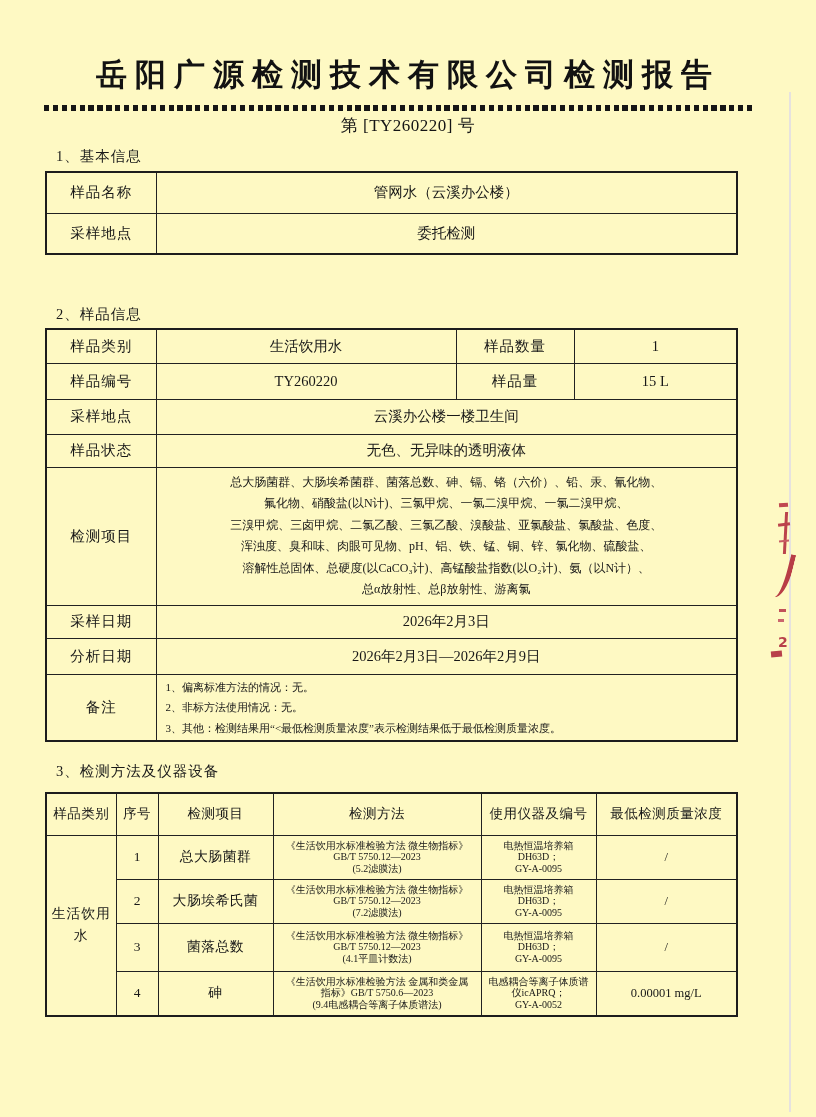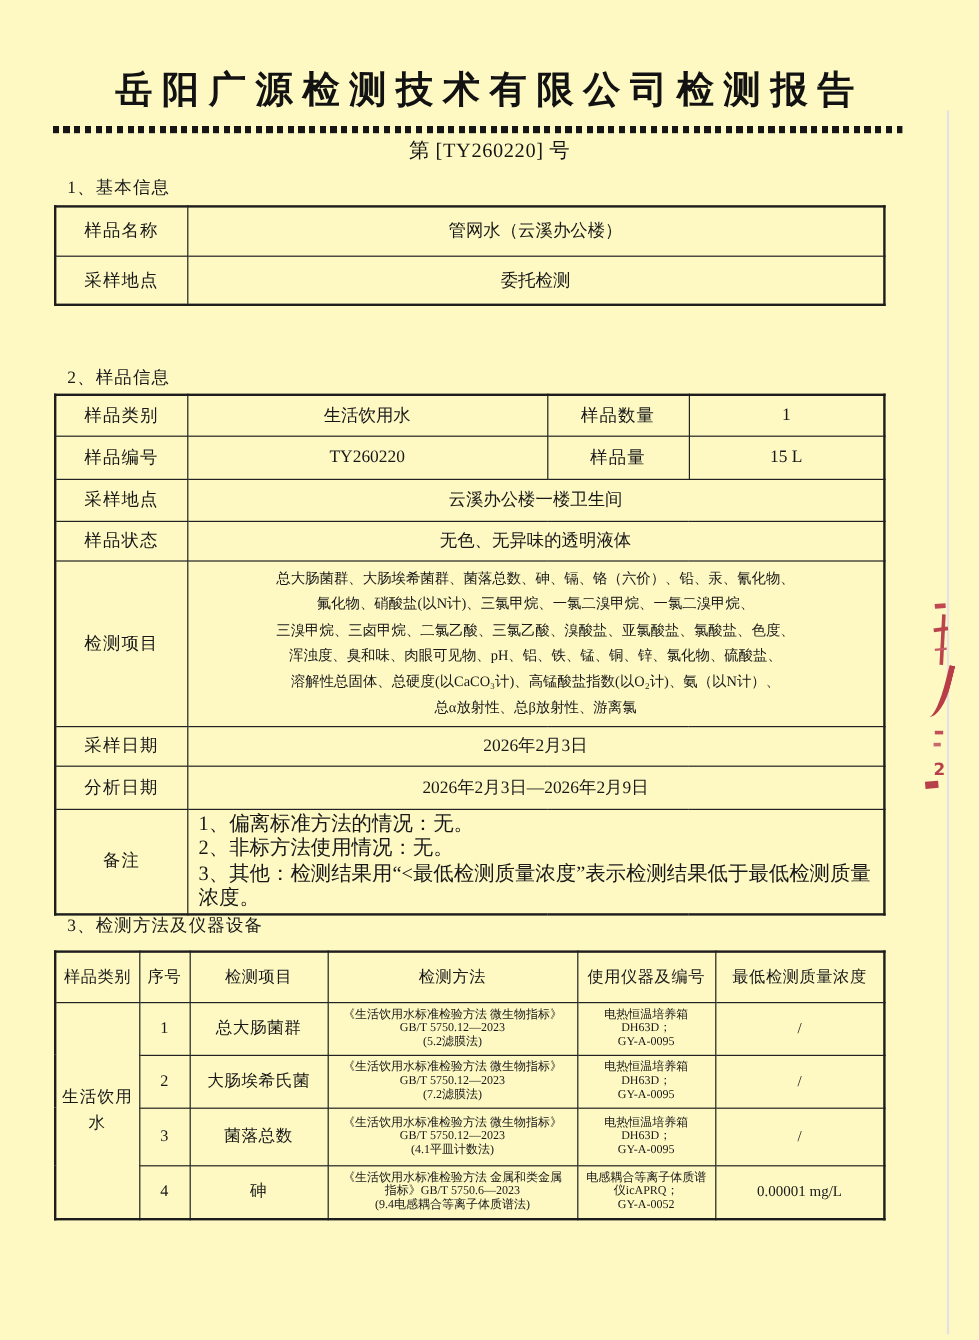--- a/index.html
+++ b/index.html
@@ -56,21 +56,21 @@
     border:1.6px solid #222;
     text-align:center;
     vertical-align:middle;
     padding:0 3px;
     font-weight:normal;
     overflow:hidden;
   }
   table{border:2.2px solid #1d1d1d;}
   .lbl{letter-spacing:1px;}
   .items-cell{line-height:21.5px;font-size:12px;padding:4px 6px;}
-  .remarks-cell{text-align:left;line-height:20.5px;font-size:17px;padding:2px 6px 2px 9px;}
+  .remarks-cell{text-align:left;line-height:20.5px;font-size:11px;padding:2px 6px 2px 9px;}
   
   .t3 th{font-size:13.5px;letter-spacing:.5px;}
   .t3 .no-cell{font-size:13.5px;font-family:"Liberation Serif","DejaVu Serif",serif;}
   .t3 .item-cell{font-size:13.8px;letter-spacing:.5px;}
   .t3 .cat-cell{font-size:13.8px;line-height:22px;letter-spacing:1px;}
   .m-line{font-size:10px;line-height:11.6px;white-space:nowrap;}
   .limit-cell{font-size:12.5px;}
   .footer{
     left:45px;width:691px;top:1014px;
     text-align:center;

